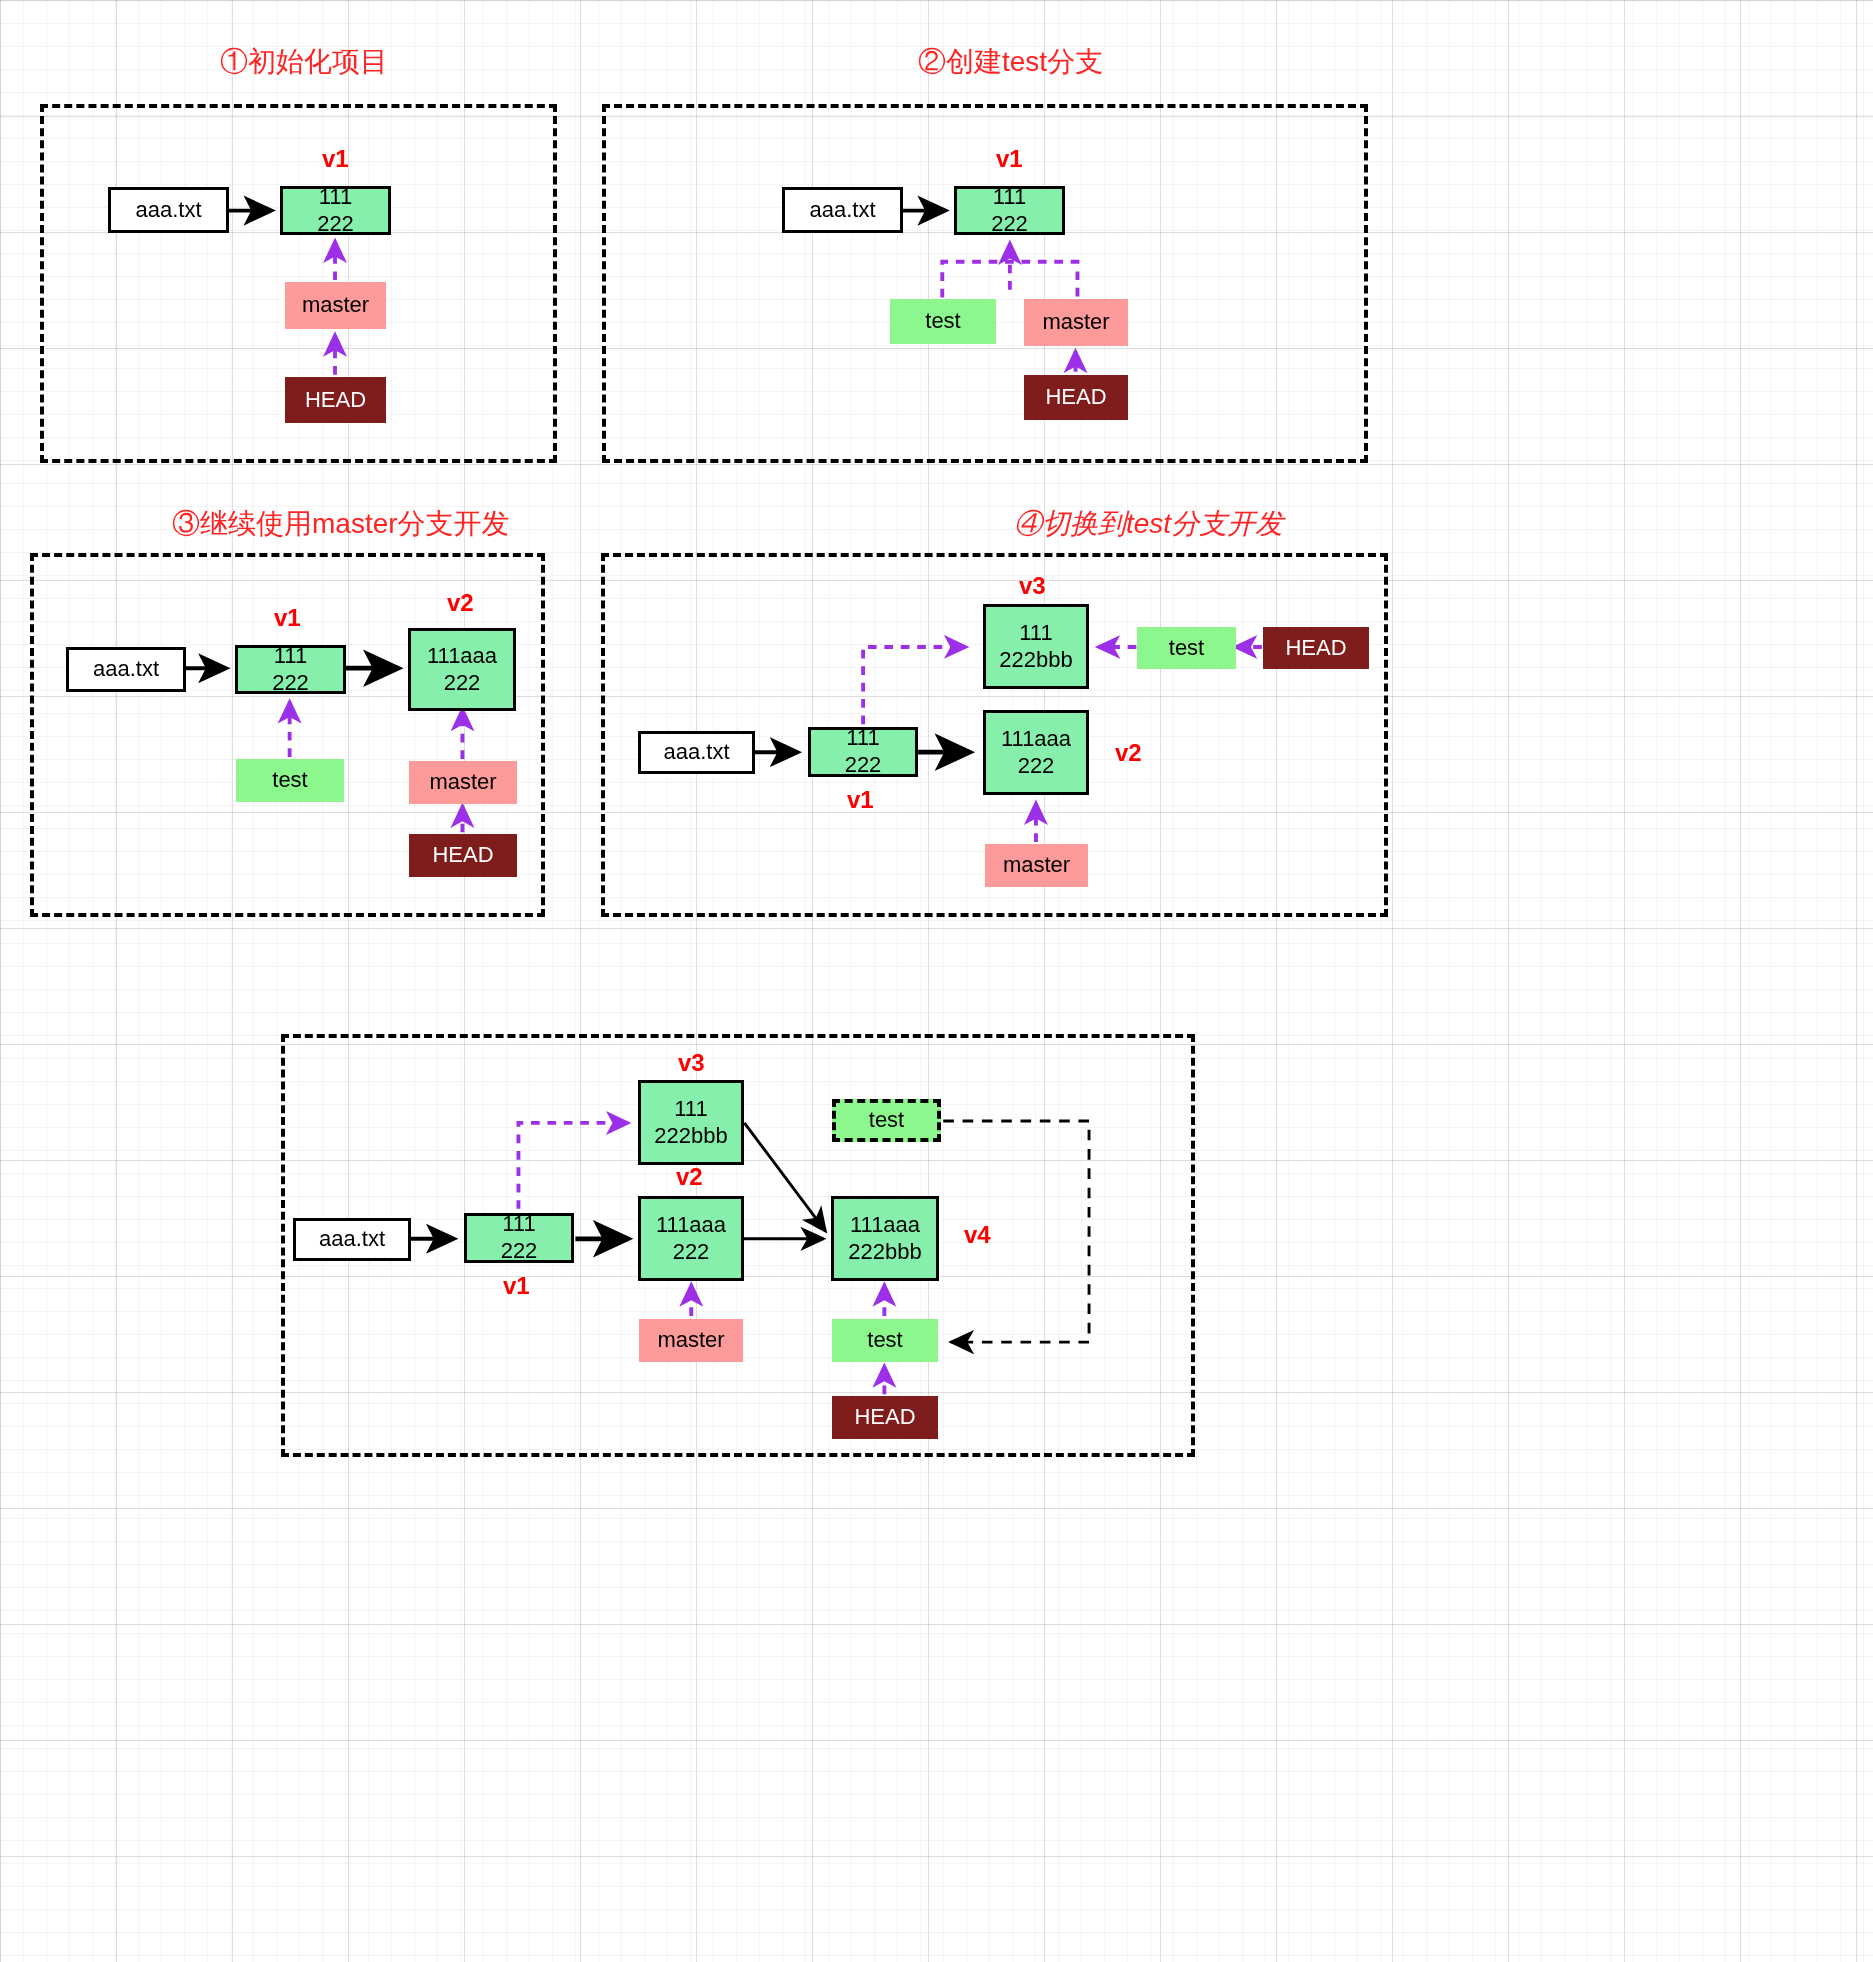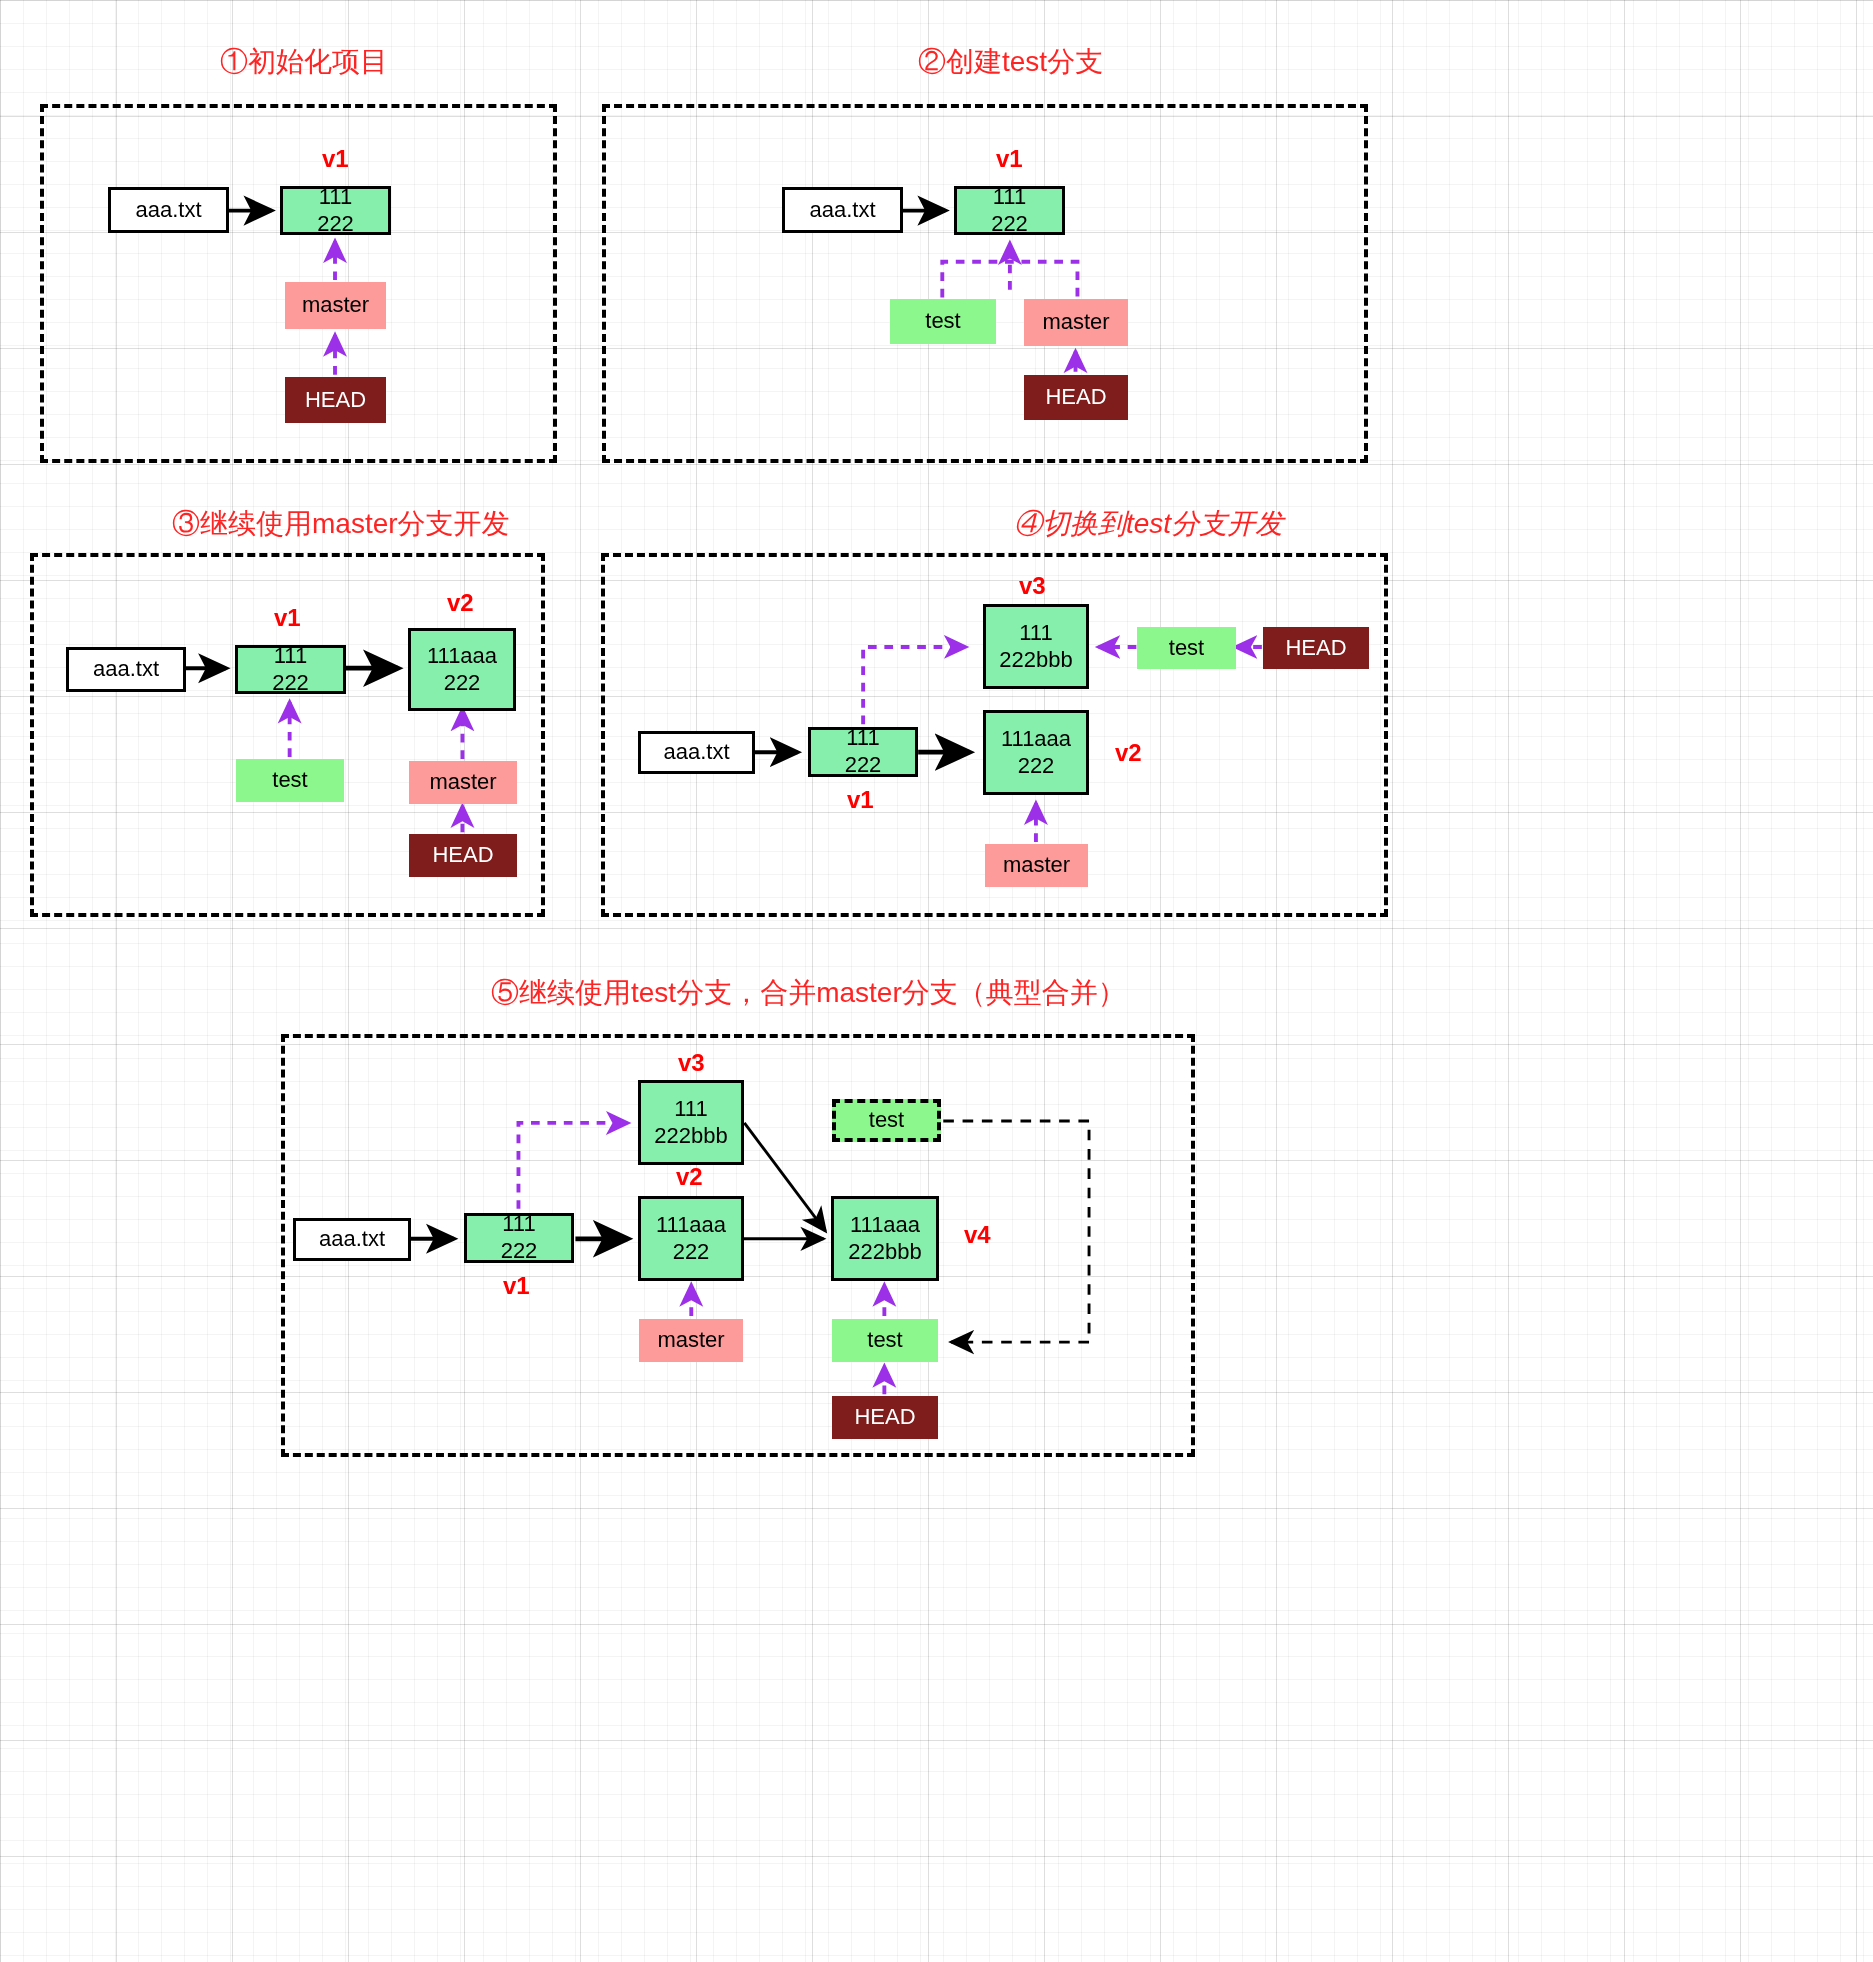--- a/index.html
+++ b/index.html
@@ -280,21 +280,20 @@
 
   <div class="node commit" style="left:983px; top:710px; width:106px; height:85px;">
     <span>111aaa</span>
     <span>222</span>
   </div>
 
   <div class="node branch-master" style="left:985px; top:844px; width:103px; height:43px;">
     <span>master</span>
   </div>
 
-  <div class="panel-title" style="left:491px; top:979px;">⑤继续使用test分支，合并master分支（典型合并）</div>
   <div class="panel-frame" style="left:281px; top:1034px; width:914px; height:423px;"></div>
 
   <div class="vlabel" style="left:678px; top:1051px;">v3</div>
   <div class="vlabel" style="left:676px; top:1165px;">v2</div>
   <div class="vlabel" style="left:503px; top:1274px;">v1</div>
   <div class="vlabel" style="left:964px; top:1223px;">v4</div>
 
   <div class="node commit" style="left:638px; top:1080px; width:106px; height:85px;">
     <span>111</span>
     <span>222bbb</span>

